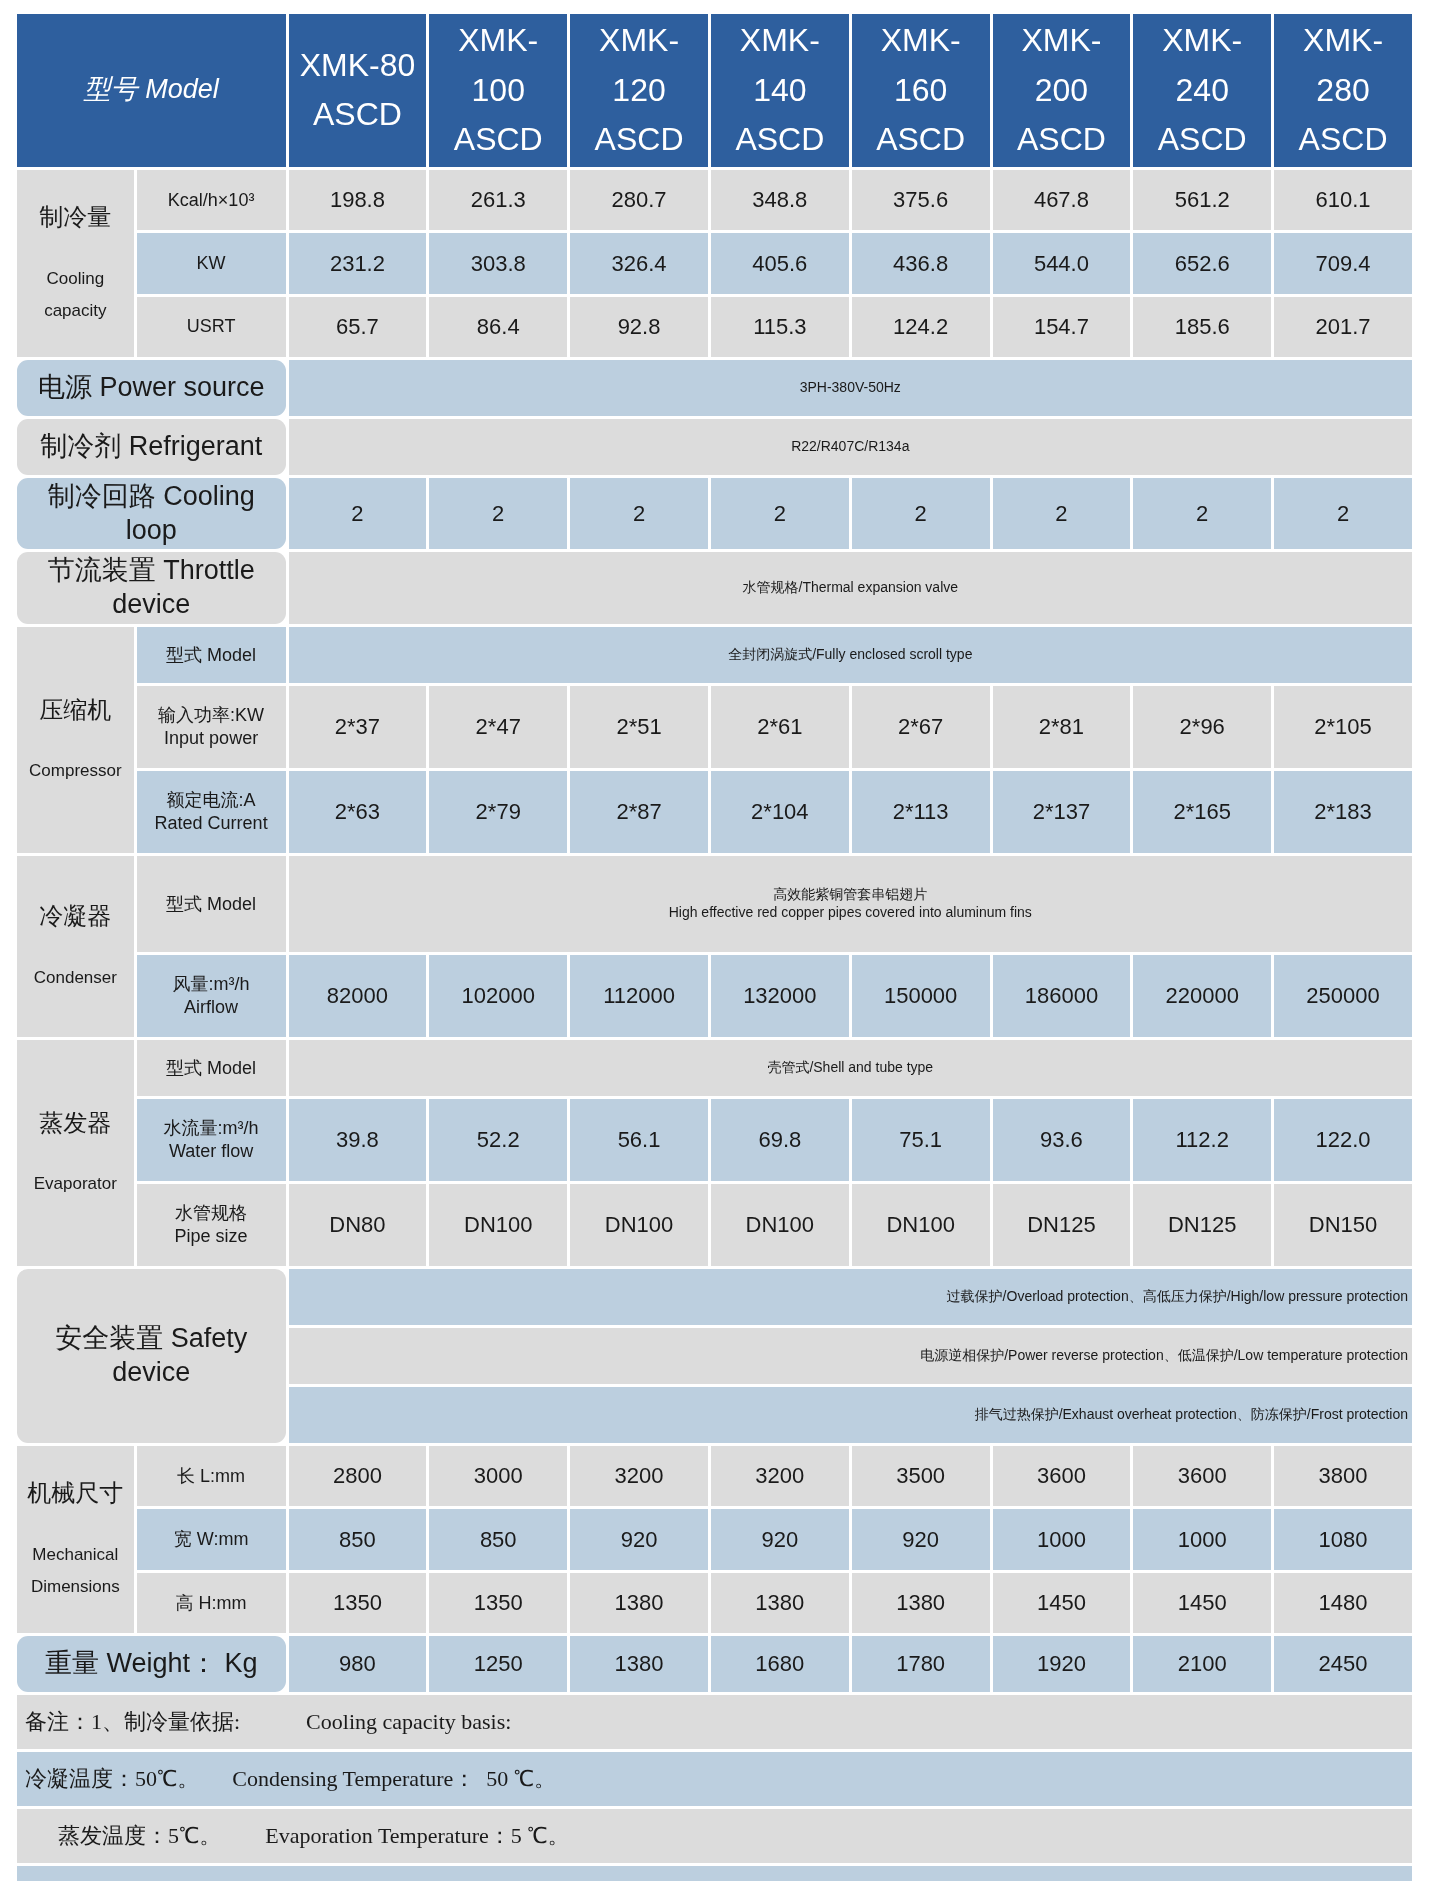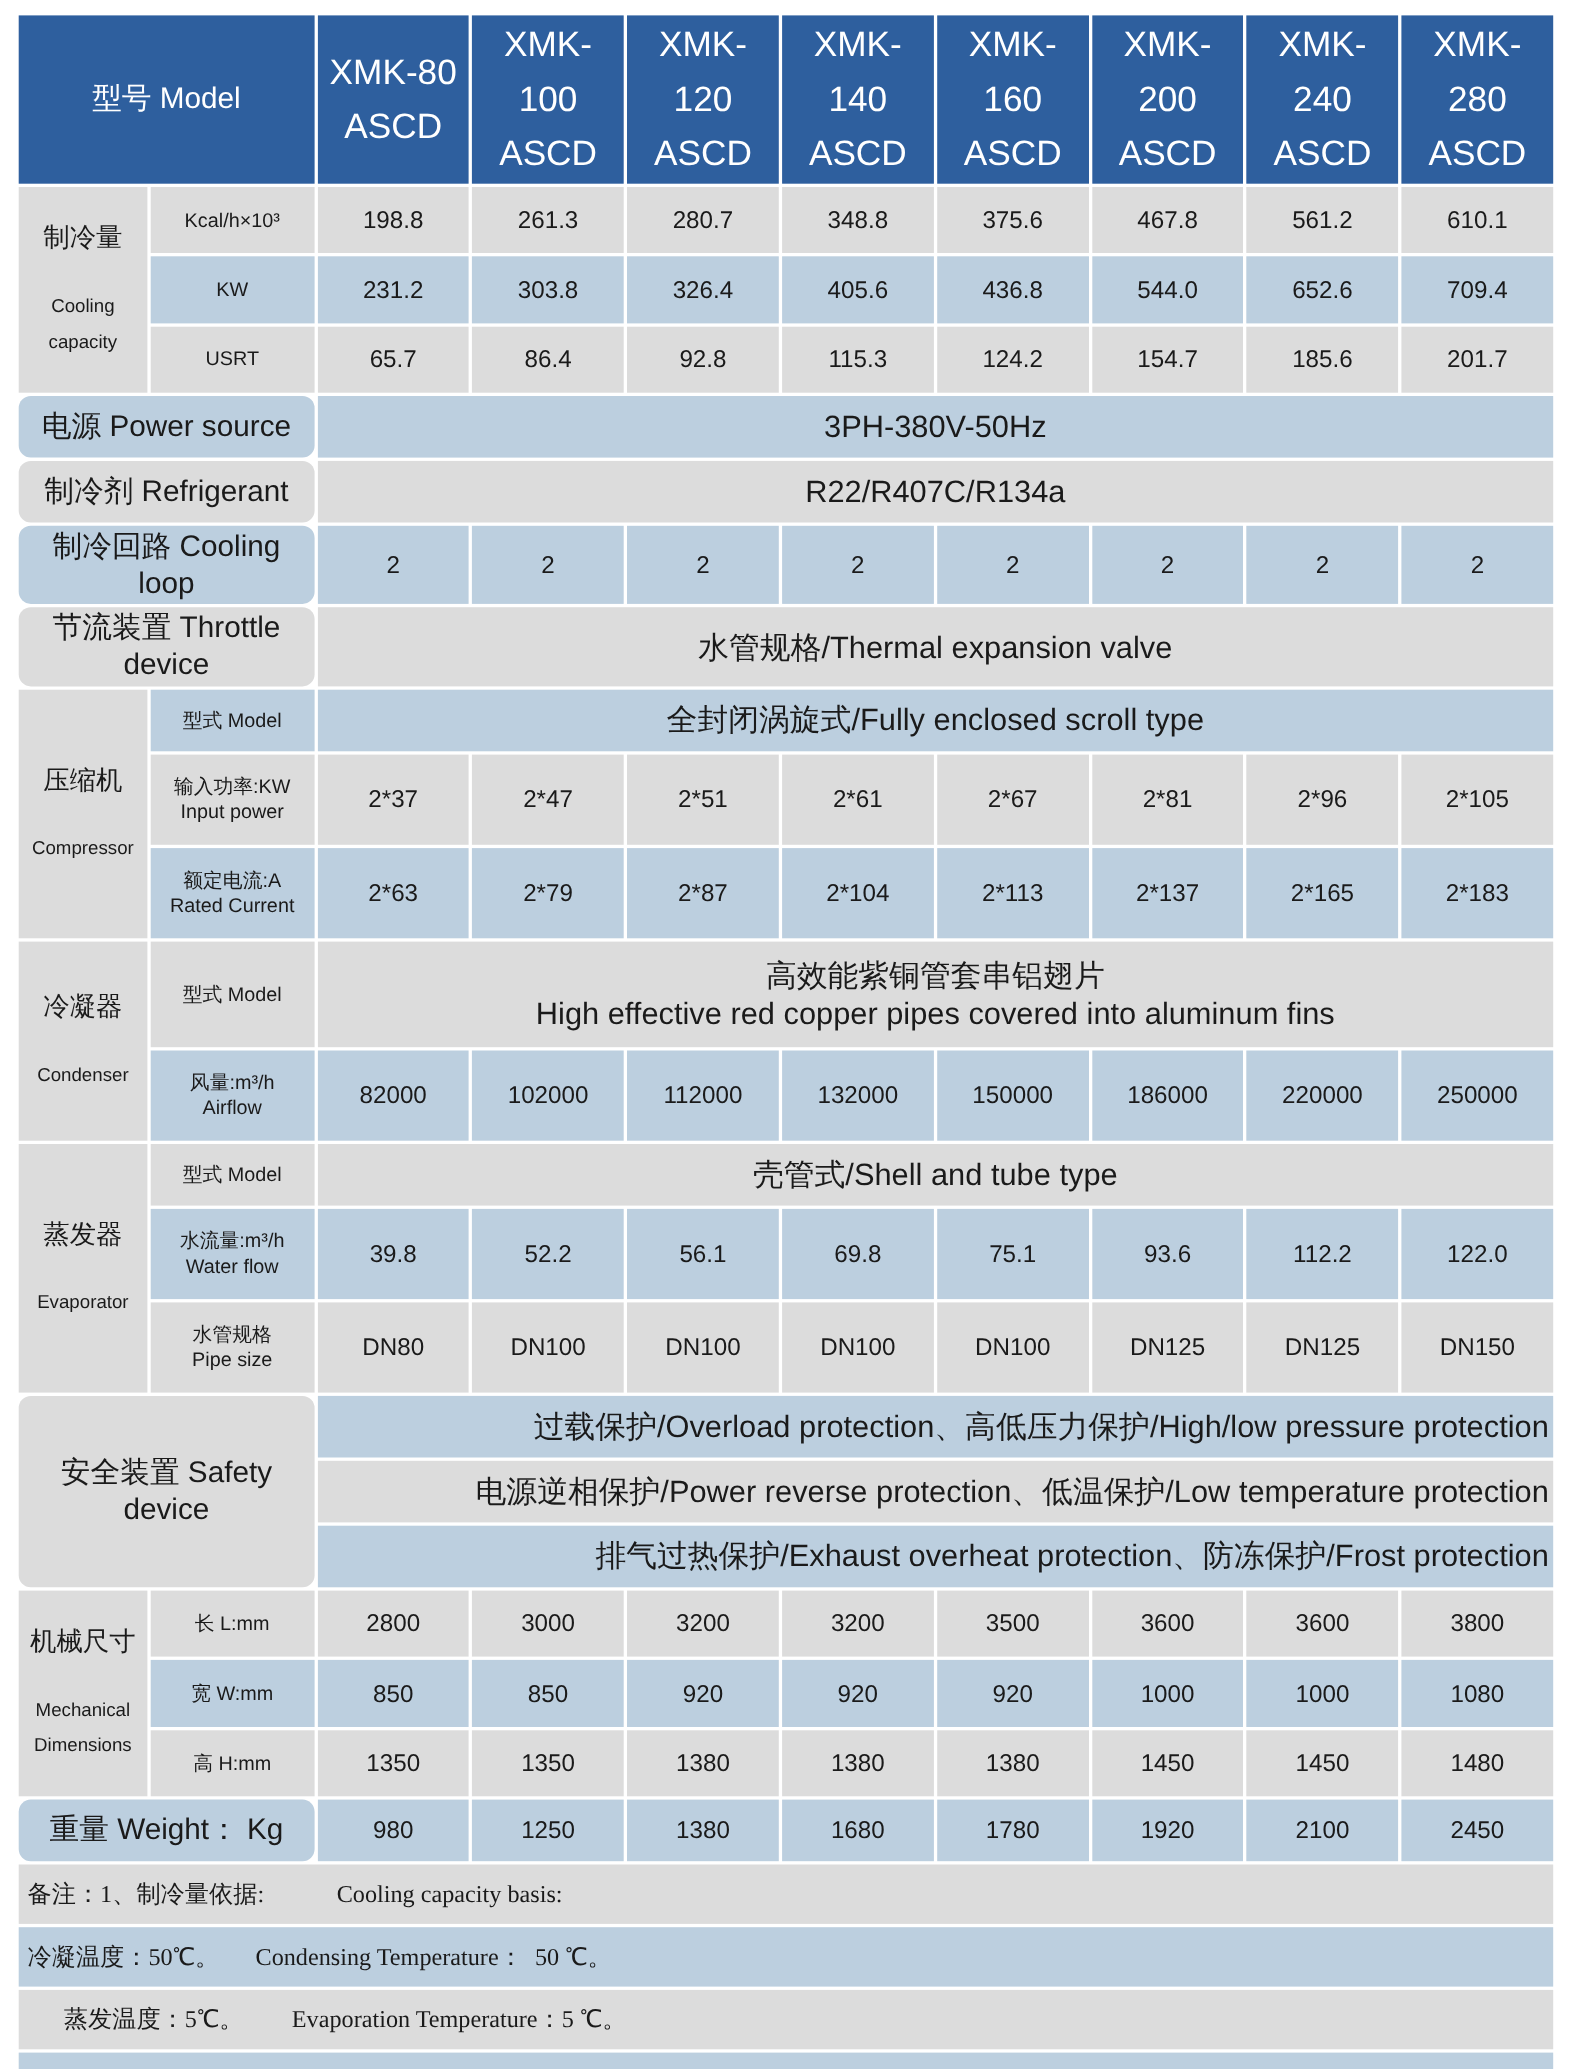--- a/index.html
+++ b/index.html
@@ -25,27 +25,27 @@
     font-weight:normal;
     font-size:22px;
     line-height:1.25;
     padding:2px 4px;
     overflow:hidden;
   }
   
   .g{background:#dcdcdc;}
   .b{background:#bccfdf;}
   .hd{background:#2e5f9e;color:#ffffff;font-size:32px;line-height:1.55;}
-  .hd.model{font-size:27px;}
+  .hd.model{font-size:27px;font-style:italic;}
   .cat{background:#dcdcdc;}
   .cat .zh{font-size:24px;display:block;line-height:1.5;}
   .cat .en{font-size:17px;display:block;line-height:1.9;white-space:pre-line;}
   .lab{font-size:18px;}
   .rowlab{font-size:27px;border-radius:11px;}
-  .merged{font-size:28px;margin-top:24px;}
+  .merged{font-size:14px;margin-top:24px;}
   .left{text-align:right;padding-left:14px;}
   .note{text-align:left;white-space:pre-wrap;font-size:22px;padding-left:8px;font-family:Liberation Serif, serif;}
   
   tr.rh-header td{height:78px;}
   tr.rh-s td{height:52px;}
   tr.rh-d td{height:78px;}
   tr.rh-xl td{height:92px;}
   tr.rh-n td{height:50px;}
 </style>
 </head>

